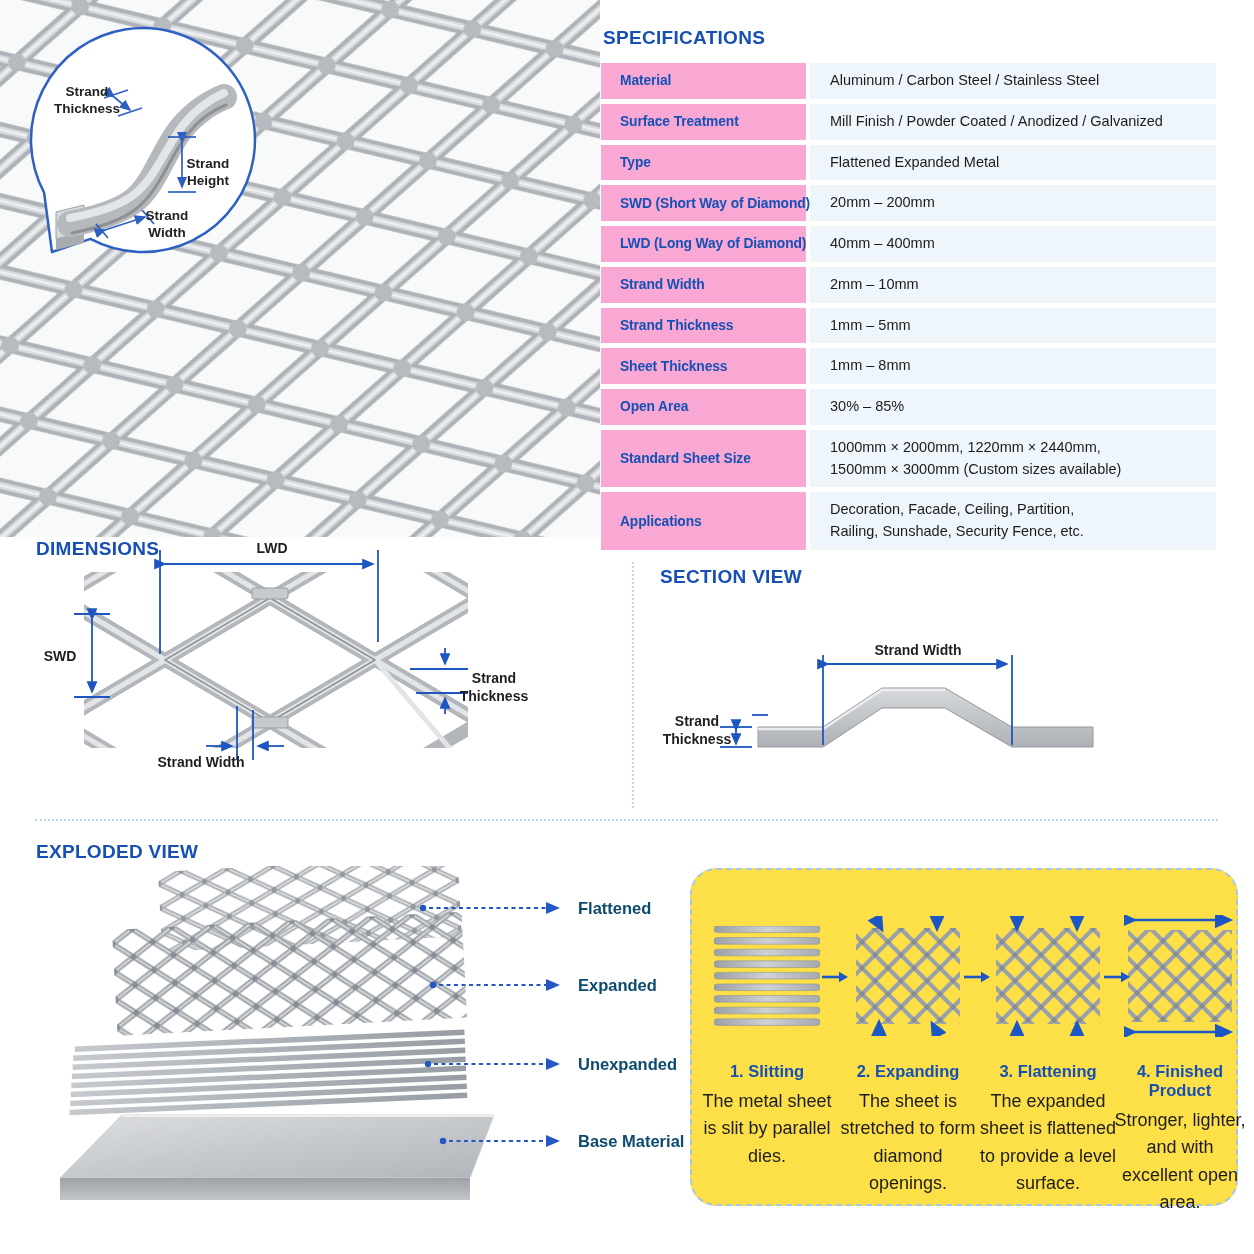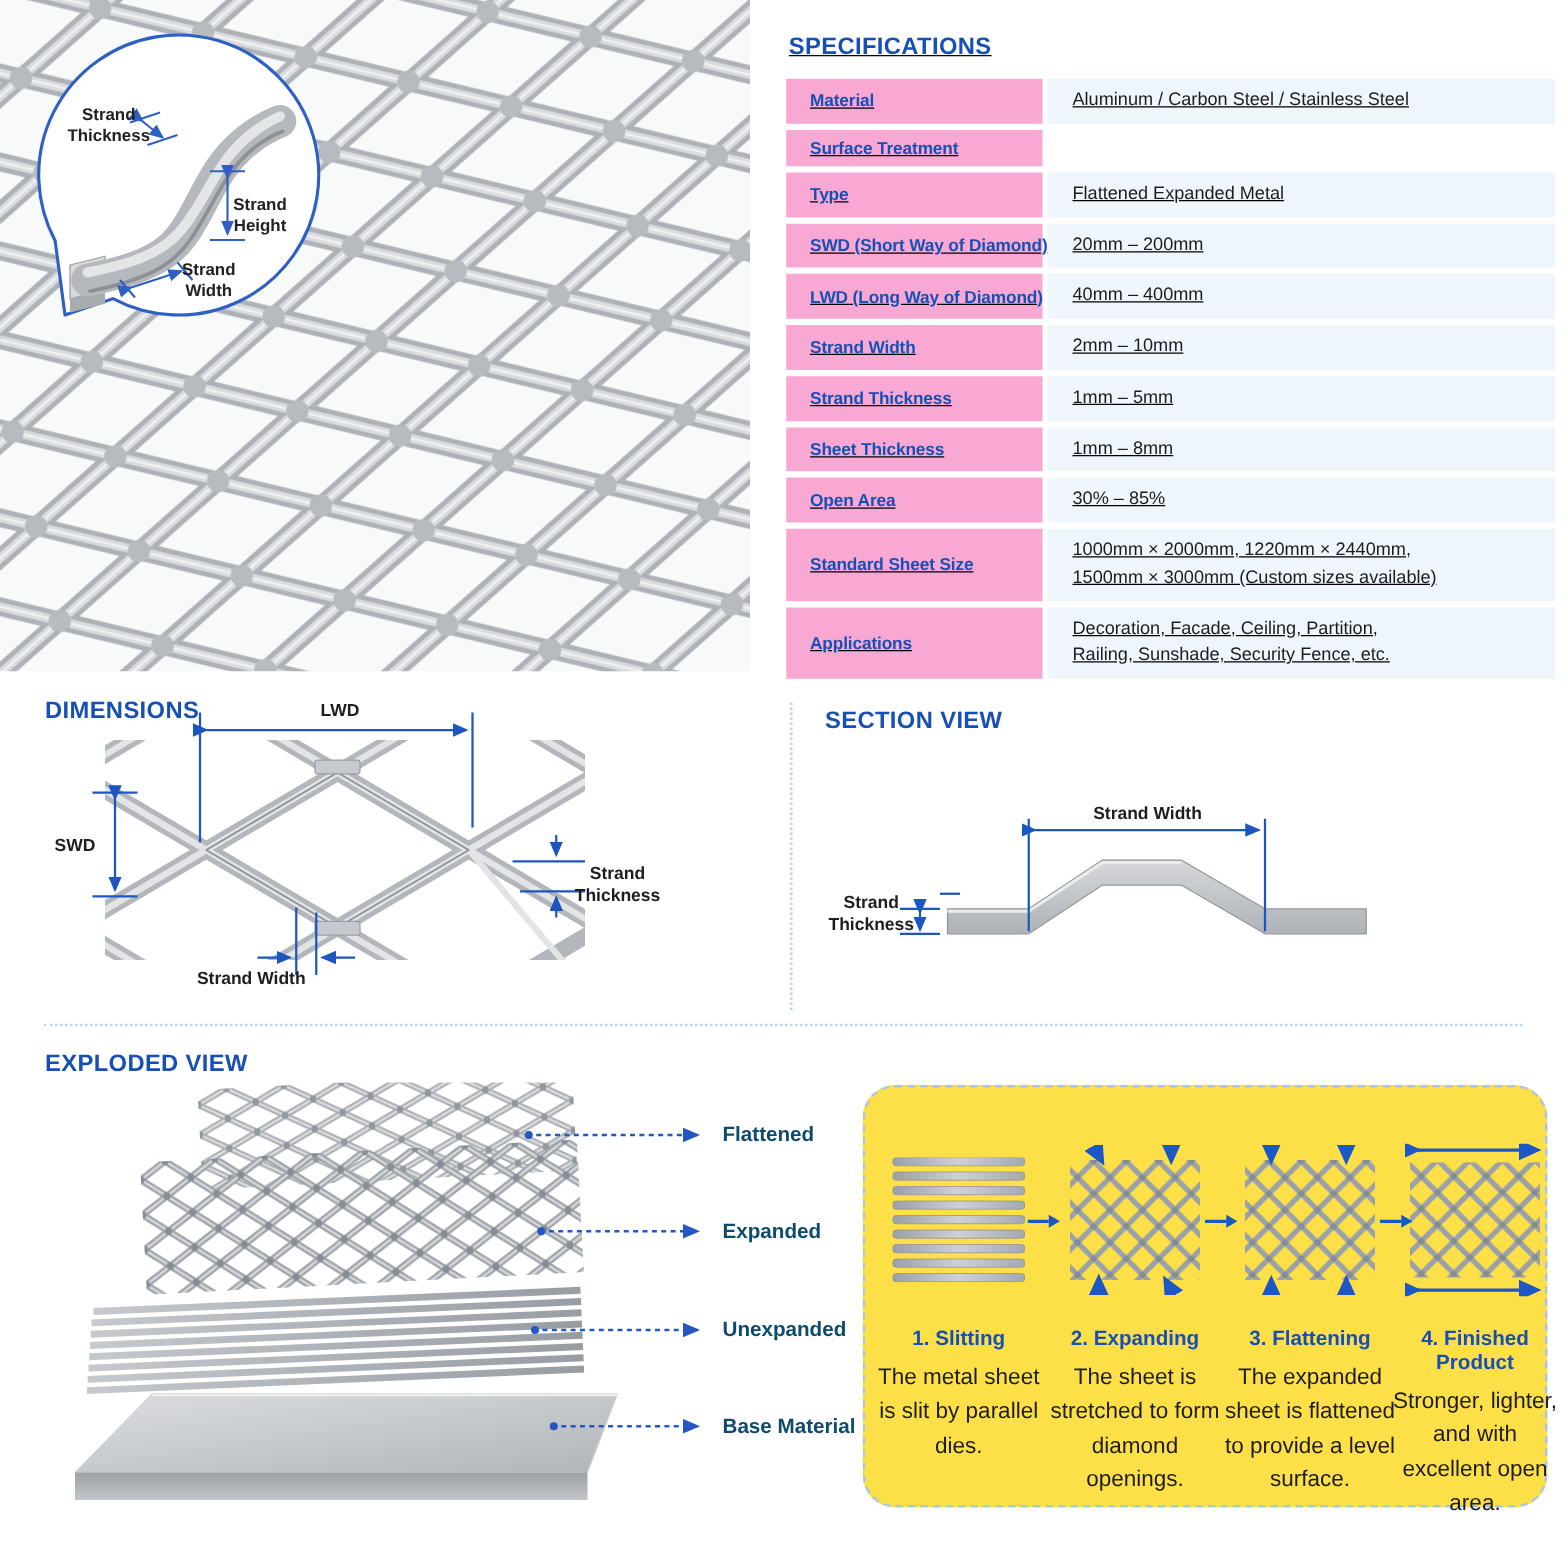--- a/index.html
+++ b/index.html
@@ -6,31 +6,31 @@
   .page{position:relative;width:1254px;height:1254px;background:#ffffff;overflow:hidden;
         font-family:"Liberation Sans","DejaVu Sans",sans-serif;-webkit-font-smoothing:antialiased;}
   .abs{position:absolute;}
   .section-title{font-size:19px;font-weight:800;color:#1650b5;letter-spacing:.3px;}
 
   
   .photo{left:0;top:0;width:600px;height:537px;}
   .inset-label{position:absolute;font-size:13.5px;font-weight:700;color:#222;text-align:center;line-height:1.25;}
 
   
-  .specs{left:629px;top:27px;width:615px;text-decoration:underline;}
+  .specs{left:601px;top:27px;width:615px;}
   .specs .section-title{margin:0 0 14px 2px;}
   .spec-row{display:flex;border-bottom:5px solid #ffffff;}
   .spec-label{width:205px;box-sizing:border-box;background:#f9a8d4;color:#1551b4;font-weight:700;
               font-size:13.8px;padding:7px 6px 7px 19px;display:flex;align-items:center;white-space:nowrap;letter-spacing:-.1px;}
   .spec-value{flex:1;box-sizing:border-box;background:#eef5fb;margin-left:4px;color:#1c1c1e;
               font-size:14.5px;padding:7px 28px 7px 20px;display:flex;align-items:center;
               white-space:pre-line;line-height:1.5;}
 
   
-  .dims{left:36px;top:552px;width:596px;height:252px;}
+  .dims{left:36px;top:532px;width:596px;height:252px;}
   .sectionview{left:648px;top:560px;width:600px;height:252px;}
   .diagram-label{position:absolute;font-size:14px;font-weight:700;color:#1e1e1e;text-align:center;line-height:1.25;}
   .v-divider{left:632px;top:562px;width:0;height:246px;border-left:2px dotted #bcd4ea;}
   .h-divider{left:35px;top:819px;width:1183px;height:0;border-top:2px dotted #bcd4ea;}
 
   
   .exploded-title{left:36px;top:841px;}
   .exploded-art{left:40px;top:866px;width:560px;height:352px;}
   .exp-label{position:absolute;left:578px;font-size:16.5px;font-weight:700;color:#0c4a6e;white-space:nowrap;}
 
@@ -98,20 +98,21 @@
 
   <div class="abs specs">
     <div class="section-title">SPECIFICATIONS</div>
     <div>
       <div class="spec-row">
         <div class="spec-label">Material</div>
         <div class="spec-value">Aluminum / Carbon Steel / Stainless Steel</div>
       </div>
       <div class="spec-row">
         <div class="spec-label">Surface Treatment</div>
+        <div class="spec-value">Mill Finish / Powder Coated / Anodized / Galvanized</div>
       </div>
       <div class="spec-row">
         <div class="spec-label">Type</div>
         <div class="spec-value">Flattened Expanded Metal</div>
       </div>
       <div class="spec-row">
         <div class="spec-label">SWD (Short Way of Diamond)</div>
         <div class="spec-value">20mm – 200mm</div>
       </div>
       <div class="spec-row">

